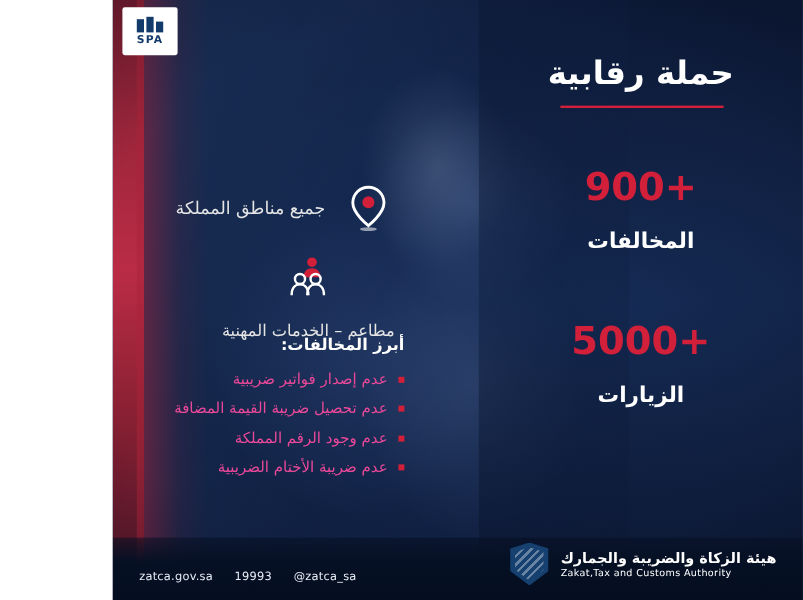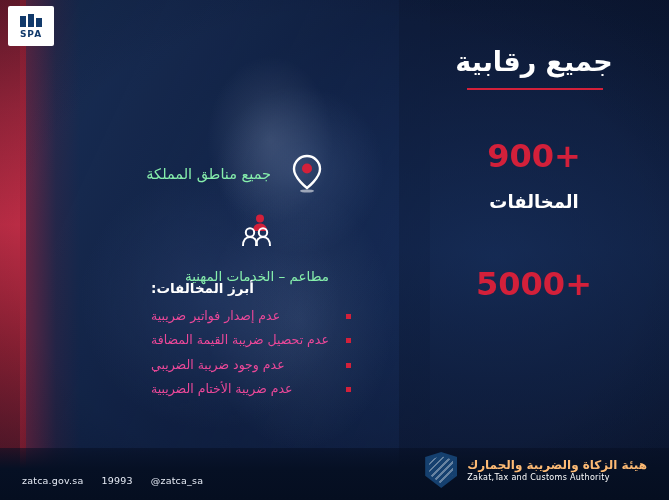--- a/index.html
+++ b/index.html
@@ -2,21 +2,21 @@
 <html lang="ar" dir="rtl"><head>
 <meta charset="utf-8">
 <style>
   html, body {
     margin: 0;
     padding: 0;
     background: #ffffff;
   }
   .canvas {
     position: relative;
-    width: 669px;
+    width: 575px;
     height: 500px;
     overflow: hidden;
     font-family: "DejaVu Sans", "Liberation Sans", sans-serif;
     background: #0a1733;
   }
   
   .bg-base {
     position: absolute;
     inset: 0;
     background:
@@ -163,35 +163,35 @@
 
   .row-icon {
     width: 44px;
     height: 44px;
     display: flex;
     align-items: center;
     justify-content: center;
     flex: 0 0 auto;
   }
   .row-text {
-    color: #86efac;
+    color: #e5e5e5;
     font-size: 13.5px;
     line-height: 1.55;
     text-align: left;
     white-space: nowrap;
   }
   .row-text.big { font-size: 14.5px; }
 
   
   .violations {
     position: absolute;
-    right: 318px;
+    right: 332px;
     top: 280px;
     width: 200px;
-    text-align: left;
+    text-align: right;
   }
   .violations-title {
     color: #ffffff;
     font-size: 13.5px;
     font-weight: bold;
     margin-bottom: 8px;
   }
   .violations ul {
     list-style: none;
     margin: 0;
@@ -237,21 +237,21 @@
     display: flex;
     align-items: center;
     gap: 10px;
     direction: rtl;
   }
   .zatca-texts {
     text-align: right;
     line-height: 1.25;
   }
   .zatca-ar {
-    color: #fdba74;
+    color: #ffffff;
     font-size: 12px;
     font-weight: bold;
   }
   .zatca-en {
     color: #ffffff;
     font-size: 8px;
     letter-spacing: 0.3px;
     direction: ltr;
     text-align: left;
   }
@@ -289,30 +289,31 @@
 
   <div class="spa-logo">
     <div class="spa-bars">
       <i></i>
         <i></i>
         <i></i>
     </div>
     <div class="spa-text">SPA</div>
   </div>
 
-  <div class="headline">جميع رقابية</div>
+  <div class="headline">حملة رقابية</div>
   <div class="headline-rule"></div>
 
   <div class="stat stat-1">
     <div class="stat-number">900+</div>
     <div class="stat-label">المخالفات</div>
   </div>
 
   <div class="stat stat-2">
     <div class="stat-number">5000+</div>
+    <div class="stat-label">الزيارات</div>
   </div>
 
   <div class="info-row row-region">
     <div class="row-icon">
       <svg width="34" height="40" viewBox="0 0 34 40" aria-hidden="true">
         <path d="M17 2 C9.8 2 4 7.8 4 15 C4 24 17 34 17 34 C17 34 30 24 30 15 C30 7.8 24.2 2 17 2 Z" fill="none" stroke="#ffffff" stroke-width="2.4"></path>
         <circle cx="17" cy="14.5" r="5" fill="#d3203a"></circle>
         <ellipse cx="17" cy="37" rx="7" ry="1.6" fill="#ffffff" opacity="0.55"></ellipse>
       </svg>
     </div>
@@ -333,21 +334,21 @@
     <div>
       <div class="row-text">مطاعم – الخدمات المهنية</div>
     </div>
   </div>
 
   <div class="violations">
     <div class="violations-title">أبرز المخالفات:</div>
     <ul>
       <li>عدم إصدار فواتير ضريبية</li>
       <li>عدم تحصيل ضريبة القيمة المضافة</li>
-      <li>عدم وجود ضريبة الضريبي</li>
+      <li>عدم وجود الرقم المملكة</li>
       <li>عدم ضريبة الأختام الضريبية</li>
     </ul>
   </div>
 
   <div class="footer-left">
     <span>zatca.gov.sa</span>
     <span>19993</span>
     <span>@zatca_sa</span>
   </div>
 

